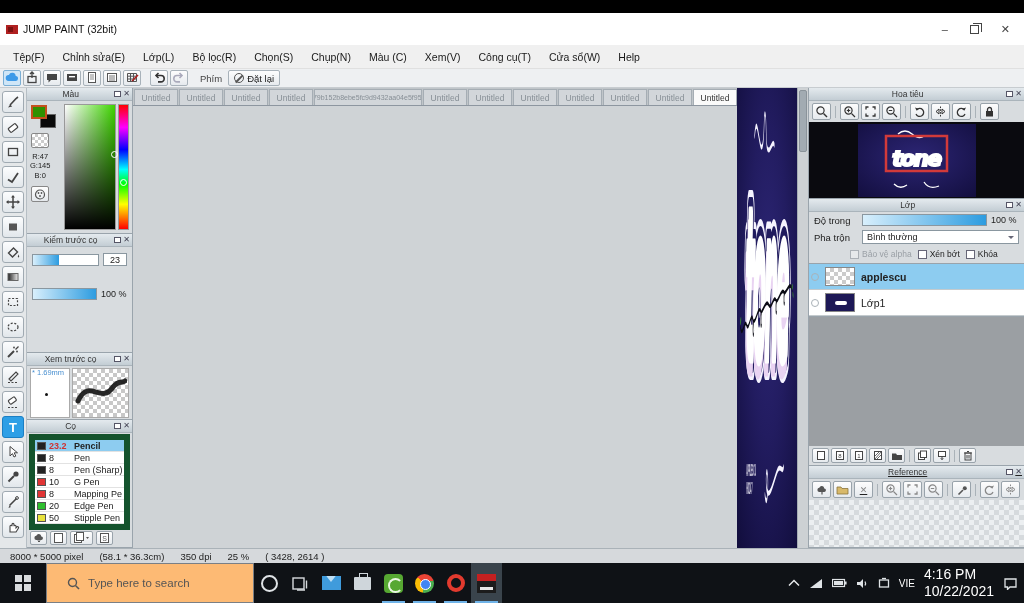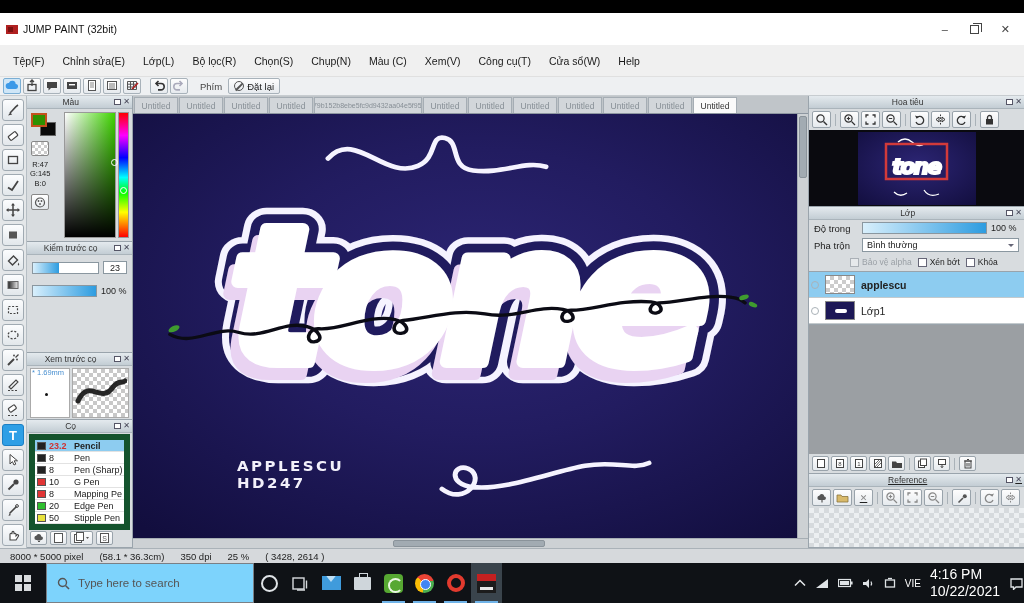--- a/index.html
+++ b/index.html
@@ -11,21 +11,21 @@
   .top-strip { height:13px; background:#000; }
   .titlebar { height:25px; background:#fff; display:flex; align-items:center; padding:16px 6px; }
   .app-logo { width:12px; height:9px; background:#b02020; margin-right:5px; position:relative; flex:none; }
   .app-logo::after { content:""; position:absolute; left:2px; top:2px; width:5px; height:5px; background:#7a1010; }
   .titlebar-title { font-size:10.5px; color:#111; flex:1; }
   .win-controls { display:flex; gap:22px; padding-right:8px; align-items:center; }
   .win-btn { font-size:11px; color:#444; line-height:1; }
   .restore-glyph { width:9px; height:9px; border:1px solid #444; position:relative; }
   .restore-glyph::before { content:""; position:absolute; left:2px; top:-3px; width:8px; height:8px; border:1px solid #444; border-left:none; border-bottom:none; }
 
-  .menubar { height:32px; background:#f0f0f0; display:flex; align-items:center; padding-left:4px; border-bottom:1px solid #e0e0e0; }
+  .menubar { height:24px; background:#f0f0f0; display:flex; align-items:center; padding-left:4px; border-bottom:1px solid #e0e0e0; }
   .menu-item { padding:0 9px; font-size:10.5px; color:#1a1a1a; }
 
   .toolbar { height:19px; background:#eef0f2; display:flex; align-items:center; padding-left:3px; gap:2px; border-bottom:1px solid #c7ccd0; }
   .tb-btn { width:18px; height:16px; border:1px solid #a8b2ba; border-radius:2px; background:linear-gradient(#fdfdfd,#e6eaee); display:flex; align-items:center; justify-content:center; }
   .tb-btn.active { background:#cfe6f7; border-color:#7aaed4; }
   .tb-sep { width:5px; }
   .tb-label { font-size:9.5px; color:#444; margin:0 4px 0 10px; }
   .reset-btn { height:16px; border:1px solid #a8b2ba; border-radius:2px; background:linear-gradient(#fdfdfd,#e6eaee); display:flex; align-items:center; gap:3px; padding:0 5px; font-size:9.5px; }
   .no-icon { width:10px; height:10px; border:1.5px solid #555; border-radius:50%; position:relative; }
   .no-icon::after { content:""; position:absolute; left:-1px; top:3.5px; width:10px; height:1.5px; background:#555; transform:rotate(-45deg); }
@@ -55,21 +55,21 @@
   .swatch-fg { position:absolute; left:1px; top:1px; width:16px; height:14px; background:#2f9100; border:2px solid #c4511e; }
   .swatch-trans { width:18px; height:15px; border:1px solid #888; margin:3px 0 4px 1px; background:#fff; background-image:linear-gradient(45deg,#ccc 25%,transparent 25%,transparent 75%,#ccc 75%),linear-gradient(45deg,#ccc 25%,transparent 25%,transparent 75%,#ccc 75%); background-size:6px 6px; background-position:0 0,3px 3px; border-radius:2px; }
   .rgb-lines { font-size:7.5px; color:#222; line-height:1.25;text-align:center; }
   .palette-btn { width:18px; height:16px; border:1px solid #888; border-radius:2px; background:linear-gradient(#fff,#e4e8ec); margin:6px 0 0 1px; display:flex; align-items:center; justify-content:center; }
   .sv-box { width:52px; height:126px; position:relative; border:1px solid #999; background:linear-gradient(to bottom, rgba(0,0,0,0) 0%, #000 100%), linear-gradient(to right, #fff, #3ed400); background-blend-mode:normal; }
   .sv-dot { position:absolute; right:-3px; top:37%; width:7px; height:7px; border:1.5px solid #fff; border-radius:50%; }
   .hue-bar { width:11px; height:126px; border:1px solid #999; background:linear-gradient(#ff0000,#ff00ff 18%,#0000ff 36%,#00ffff 52%,#00ff00 64%,#ffff00 80%,#ff8000 90%,#ff0000); position:relative; }
   .hue-dot { position:absolute; left:1px; top:60%; width:7px; height:7px; border:1.5px solid #fff; border-radius:50%; }
 
   
-  .bc-body { padding:6px 5px; display:flex; flex-direction:column; gap:11px; flex:1; }
+  .bc-body { padding:6px 5px; display:flex; flex-direction:column; gap:22px; flex:1; }
   .bc-row { display:flex; align-items:center; gap:4px; }
   .slider { height:12px; border:1px solid #8a97a0; background:#fff; flex:1; position:relative; }
   .slider .fill { position:absolute; left:0; top:0; bottom:0; background:linear-gradient(to right,#d8effc,#2d9ce0); }
   .val-box { width:24px; height:13px; border:1px solid #8a97a0; background:#fff; font-size:9px; text-align:center; line-height:12px; }
   .pct { font-size:9px; width:26px; }
 
   
   .bp-body { padding:2px 3px; display:flex; gap:2px; position:relative; flex:1; }
   .bp-size { position:absolute; left:5px; top:2px; font-size:7.5px; color:#4a90d0; z-index:2; }
   .bp-white { width:40px; background:#fff; border:1px solid #aaa; position:relative; }
@@ -82,21 +82,21 @@
   .brush-row.selected { background:#8dccf0; }
   .brush-row.selected .b-name { font-weight:bold; }
   .brush-row.selected .b-size { color:#d03030; font-weight:bold; }
   .b-swatch { width:9px; height:8px; border:1px solid #555; flex:none; }
   .b-size { width:22px; flex:none; }
   .b-name { flex:1; white-space:nowrap; overflow:hidden; }
   .brush-footer { height:17px; display:flex; align-items:center; gap:3px; padding:0 3px 2px 3px; }
   .bf-btn { width:17px; height:14px; border:1px solid #99a3ab; border-radius:2px; background:linear-gradient(#fdfdfd,#e6eaee); display:flex; align-items:center; justify-content:center; }
 
   
-  .canvaswrap { flex:1; display:flex; flex-direction:column; min-width:0; }
+  .canvaswrap { flex:1; display:flex; flex-direction:row; min-width:0; }
   .tabbar { height:18px; background:#c0c5c9; display:flex; align-items:flex-end; border-bottom:1px solid #8d96a0; overflow:hidden; }
   .tab { height:16px; padding:0 4px; display:flex; align-items:center; justify-content:center; background:#d2d6da; border:1px solid #a5adb4; border-bottom:none; font-size:8.5px; color:#878f96; white-space:nowrap; margin-left:1px; width:44px; flex:none; }
   .tab.file { width:auto; font-size:7px; max-width:108px; overflow:hidden; }
   .tab.active { background:#fafafa; color:#333; }
   .canvas-row { flex:1; display:flex; min-height:0; }
   .canvas { flex:1; position:relative; overflow:hidden; background:#15114a; }
   .canvas svg { display:block; width:100%; height:100%; }
   .vscroll { width:11px; background:#cdd1d4; border-left:1px solid #a6aeb4; position:relative; }
   .vscroll .handle { position:absolute; top:2px; left:1px; width:8px; height:62px; background:#a2abb2; border:1px solid #8a939a; border-radius:2px; }
   .hscroll { height:10px; background:#cdd1d4; border-top:1px solid #a6aeb4; position:relative; }
@@ -132,26 +132,26 @@
   .layer-empty { flex:1; background:#9b9fa3; }
   .layer-btns { height:19px; display:flex; align-items:center; gap:2px; padding:0 3px; background:#d8dcdf; }
   .ref-checker { flex:1; background-color:#eceff1; background-image:linear-gradient(45deg,#d6dadd 25%,transparent 25%,transparent 75%,#d6dadd 75%),linear-gradient(45deg,#d6dadd 25%,transparent 25%,transparent 75%,#d6dadd 75%); background-size:10px 10px; background-position:0 0,5px 5px; }
 
   
   .statusbar { height:15px; background:#d6d9dc; border-top:1px solid #aab2b8; display:flex; align-items:center; gap:16px; padding-left:10px; font-size:9.5px; color:#222; }
 
   
   .taskbar { height:40px; background:#0f1216; display:flex; align-items:stretch; color:#eee; }
   .start-btn { width:46px; display:flex; align-items:center; justify-content:center; }
-  .search-box { width:208px; background:#7dd3fc; border:1px solid #7a7f85; display:flex; align-items:center; gap:8px; padding:0 10px; color:#555; font-size:11.5px; }
+  .search-box { width:208px; background:#fdba74; border:1px solid #7a7f85; display:flex; align-items:center; gap:8px; padding:0 20px; color:#555; font-size:11.5px; }
   .task-icons { display:flex; }
   .task-cell { width:31px; display:flex; align-items:center; justify-content:center; position:relative; }
   .task-cell.running::after { content:""; position:absolute; bottom:0; left:4px; right:4px; height:2px; background:#6fb3e8; }
   .task-cell.focused { background:#3a444c; }
-  .tray { margin-left:auto; display:flex; align-items:center; gap:9px; }
+  .tray { margin-left:auto; display:flex; align-items:center; gap:9px; padding-right:6px; }
   .tray-txt { font-size:10px; color:#fff; }
   .clock { text-align:left; font-size:14px; line-height:1.25; color:#fff; }
   .chrome-ic { width:19px; height:19px; border-radius:50%; background:conic-gradient(from -50deg,#ea4335 0 120deg,#4caf50 0 240deg,#fbbc05 0 360deg); position:relative; }
   .chrome-ic::after { content:""; position:absolute; left:5px; top:5px; width:9px; height:9px; background:#4285f4; border:1.5px solid #fff; border-radius:50%; }
   .opera-ic { width:18px; height:18px; border:4px solid #e23a2e; border-radius:50%; }
   .green-ic { width:19px; height:19px; border-radius:4px; background:#57a832; position:relative; }
   .green-ic::after { content:""; position:absolute; left:4px; top:4px; width:11px; height:11px; border:2px solid #eaf6e2; border-radius:50%; border-right-color:transparent; }
   .jump-ic { width:19px; height:19px; background:#1c1c1c; position:relative; }
   .jump-ic::before { content:""; position:absolute; left:0; top:0; right:0; height:7px; background:#c42020; }
   .jump-ic::after { content:""; position:absolute; left:3px; bottom:3px; width:13px; height:3px; background:#e8e8e8; }

